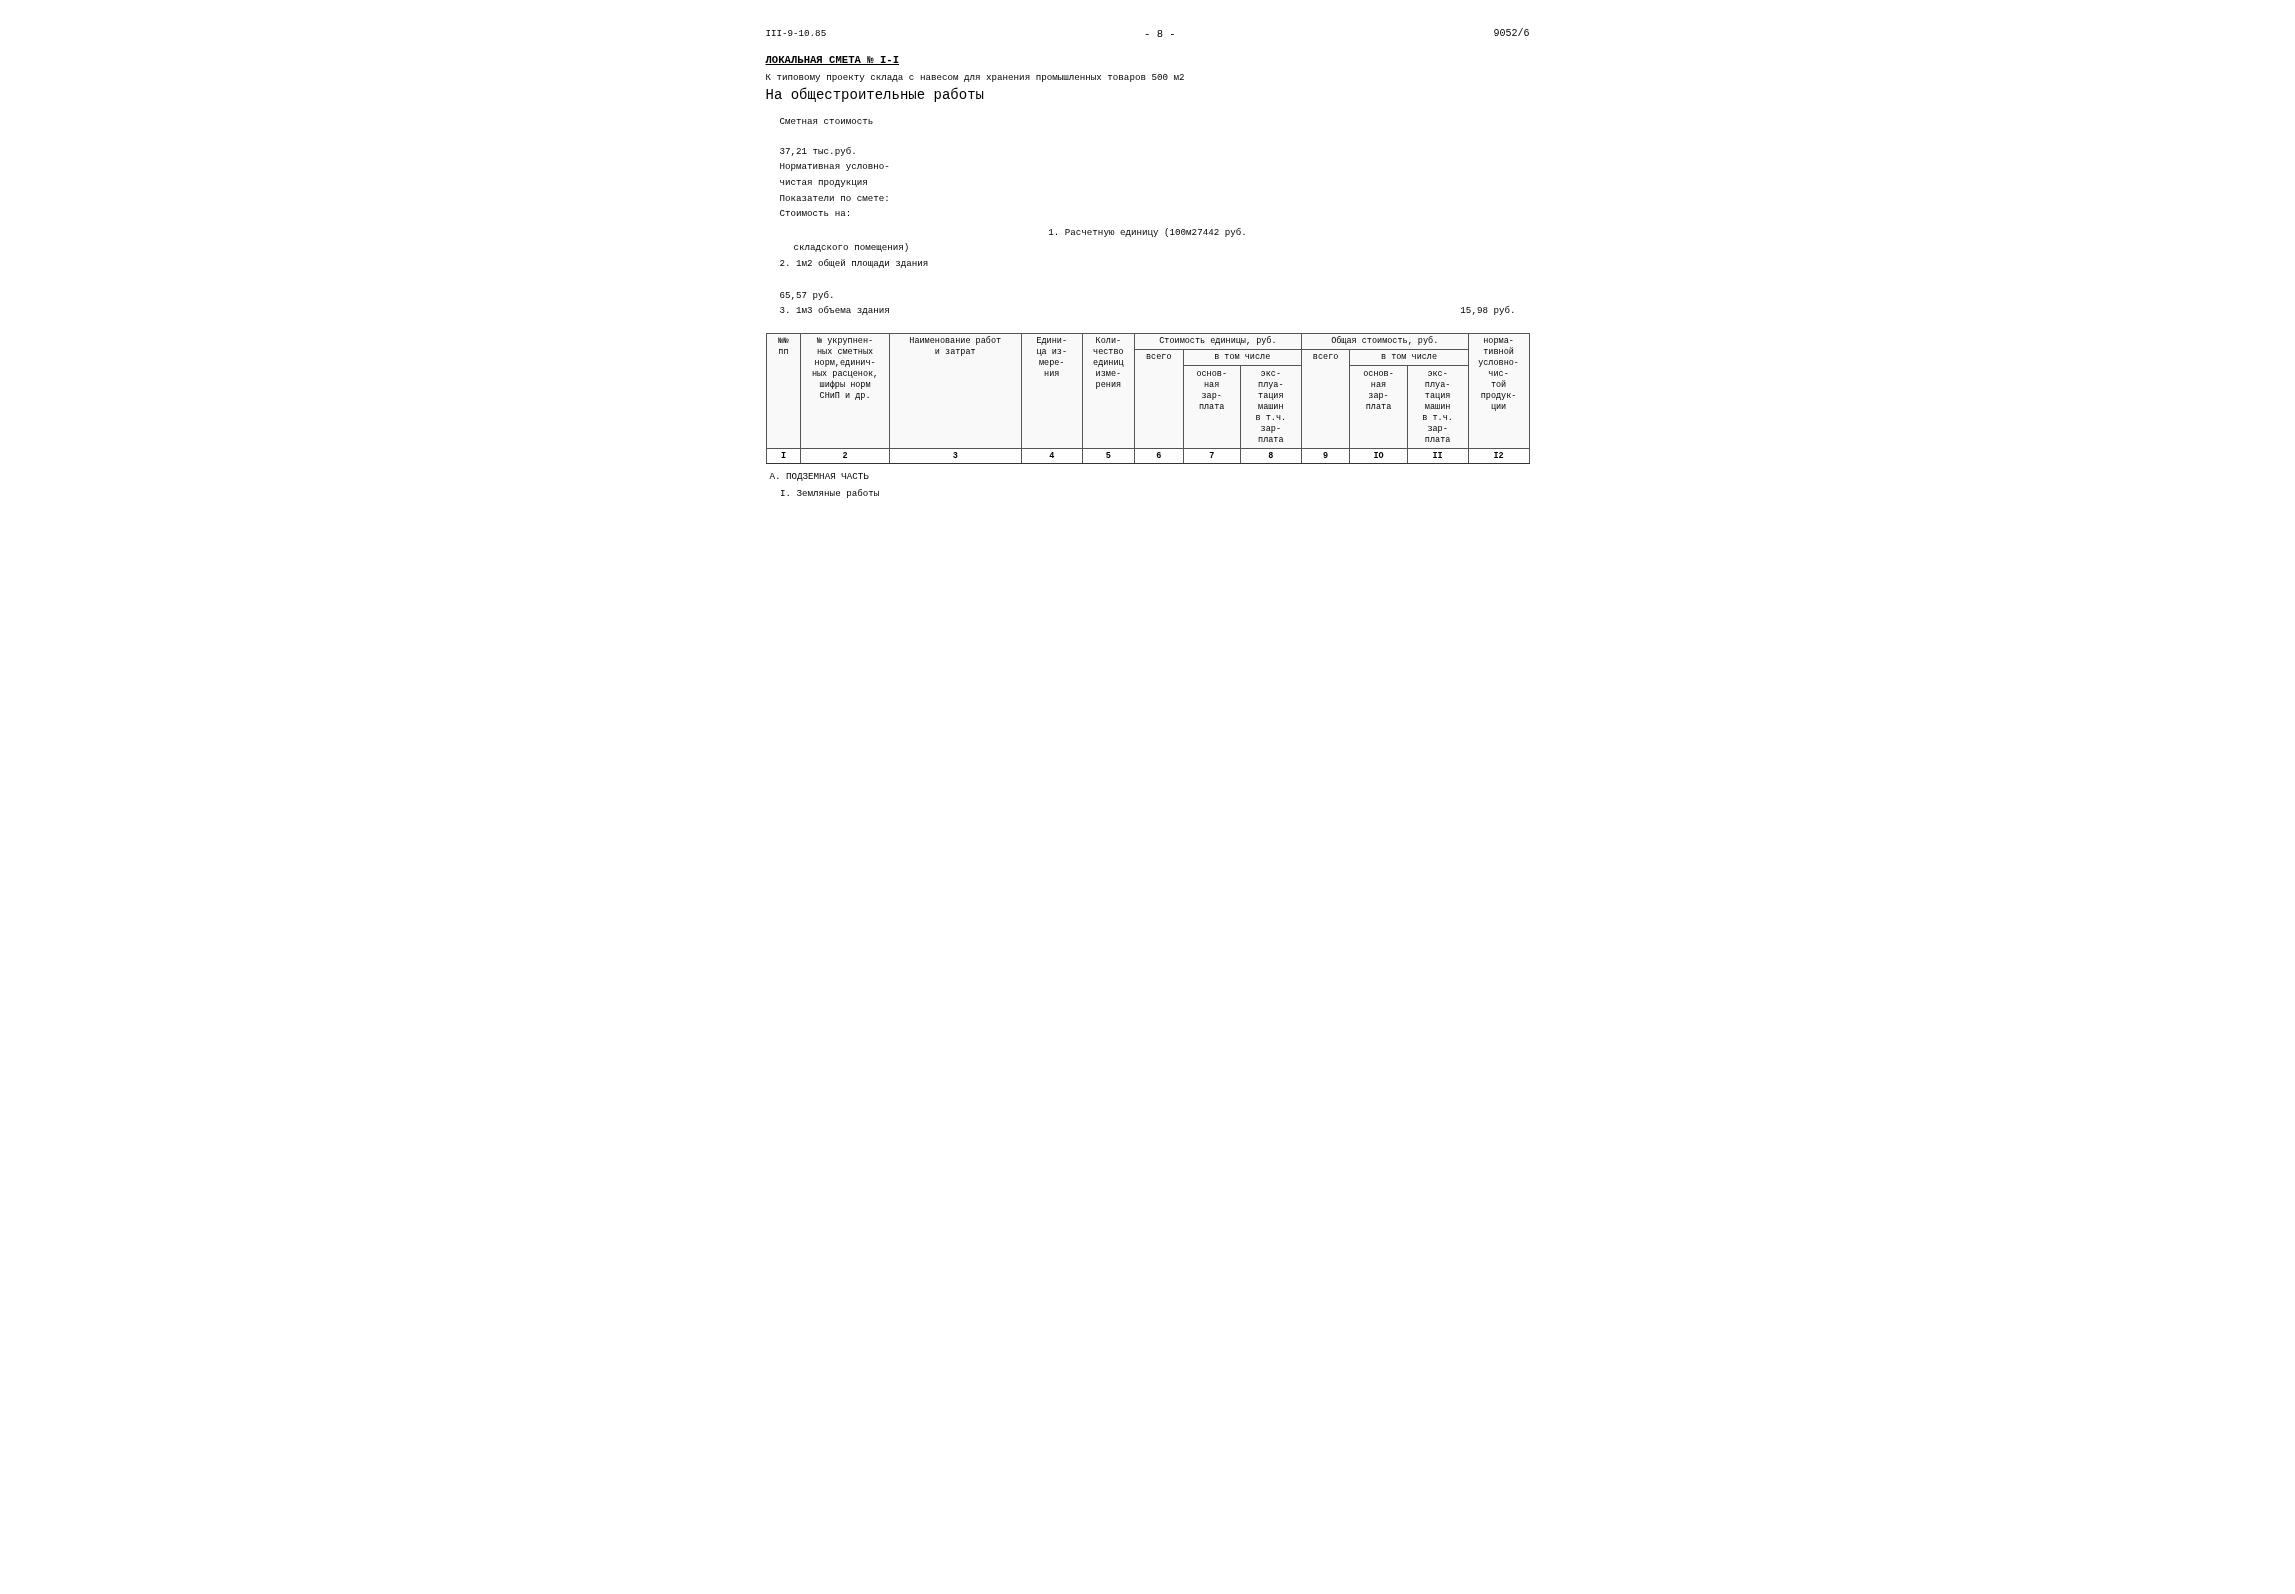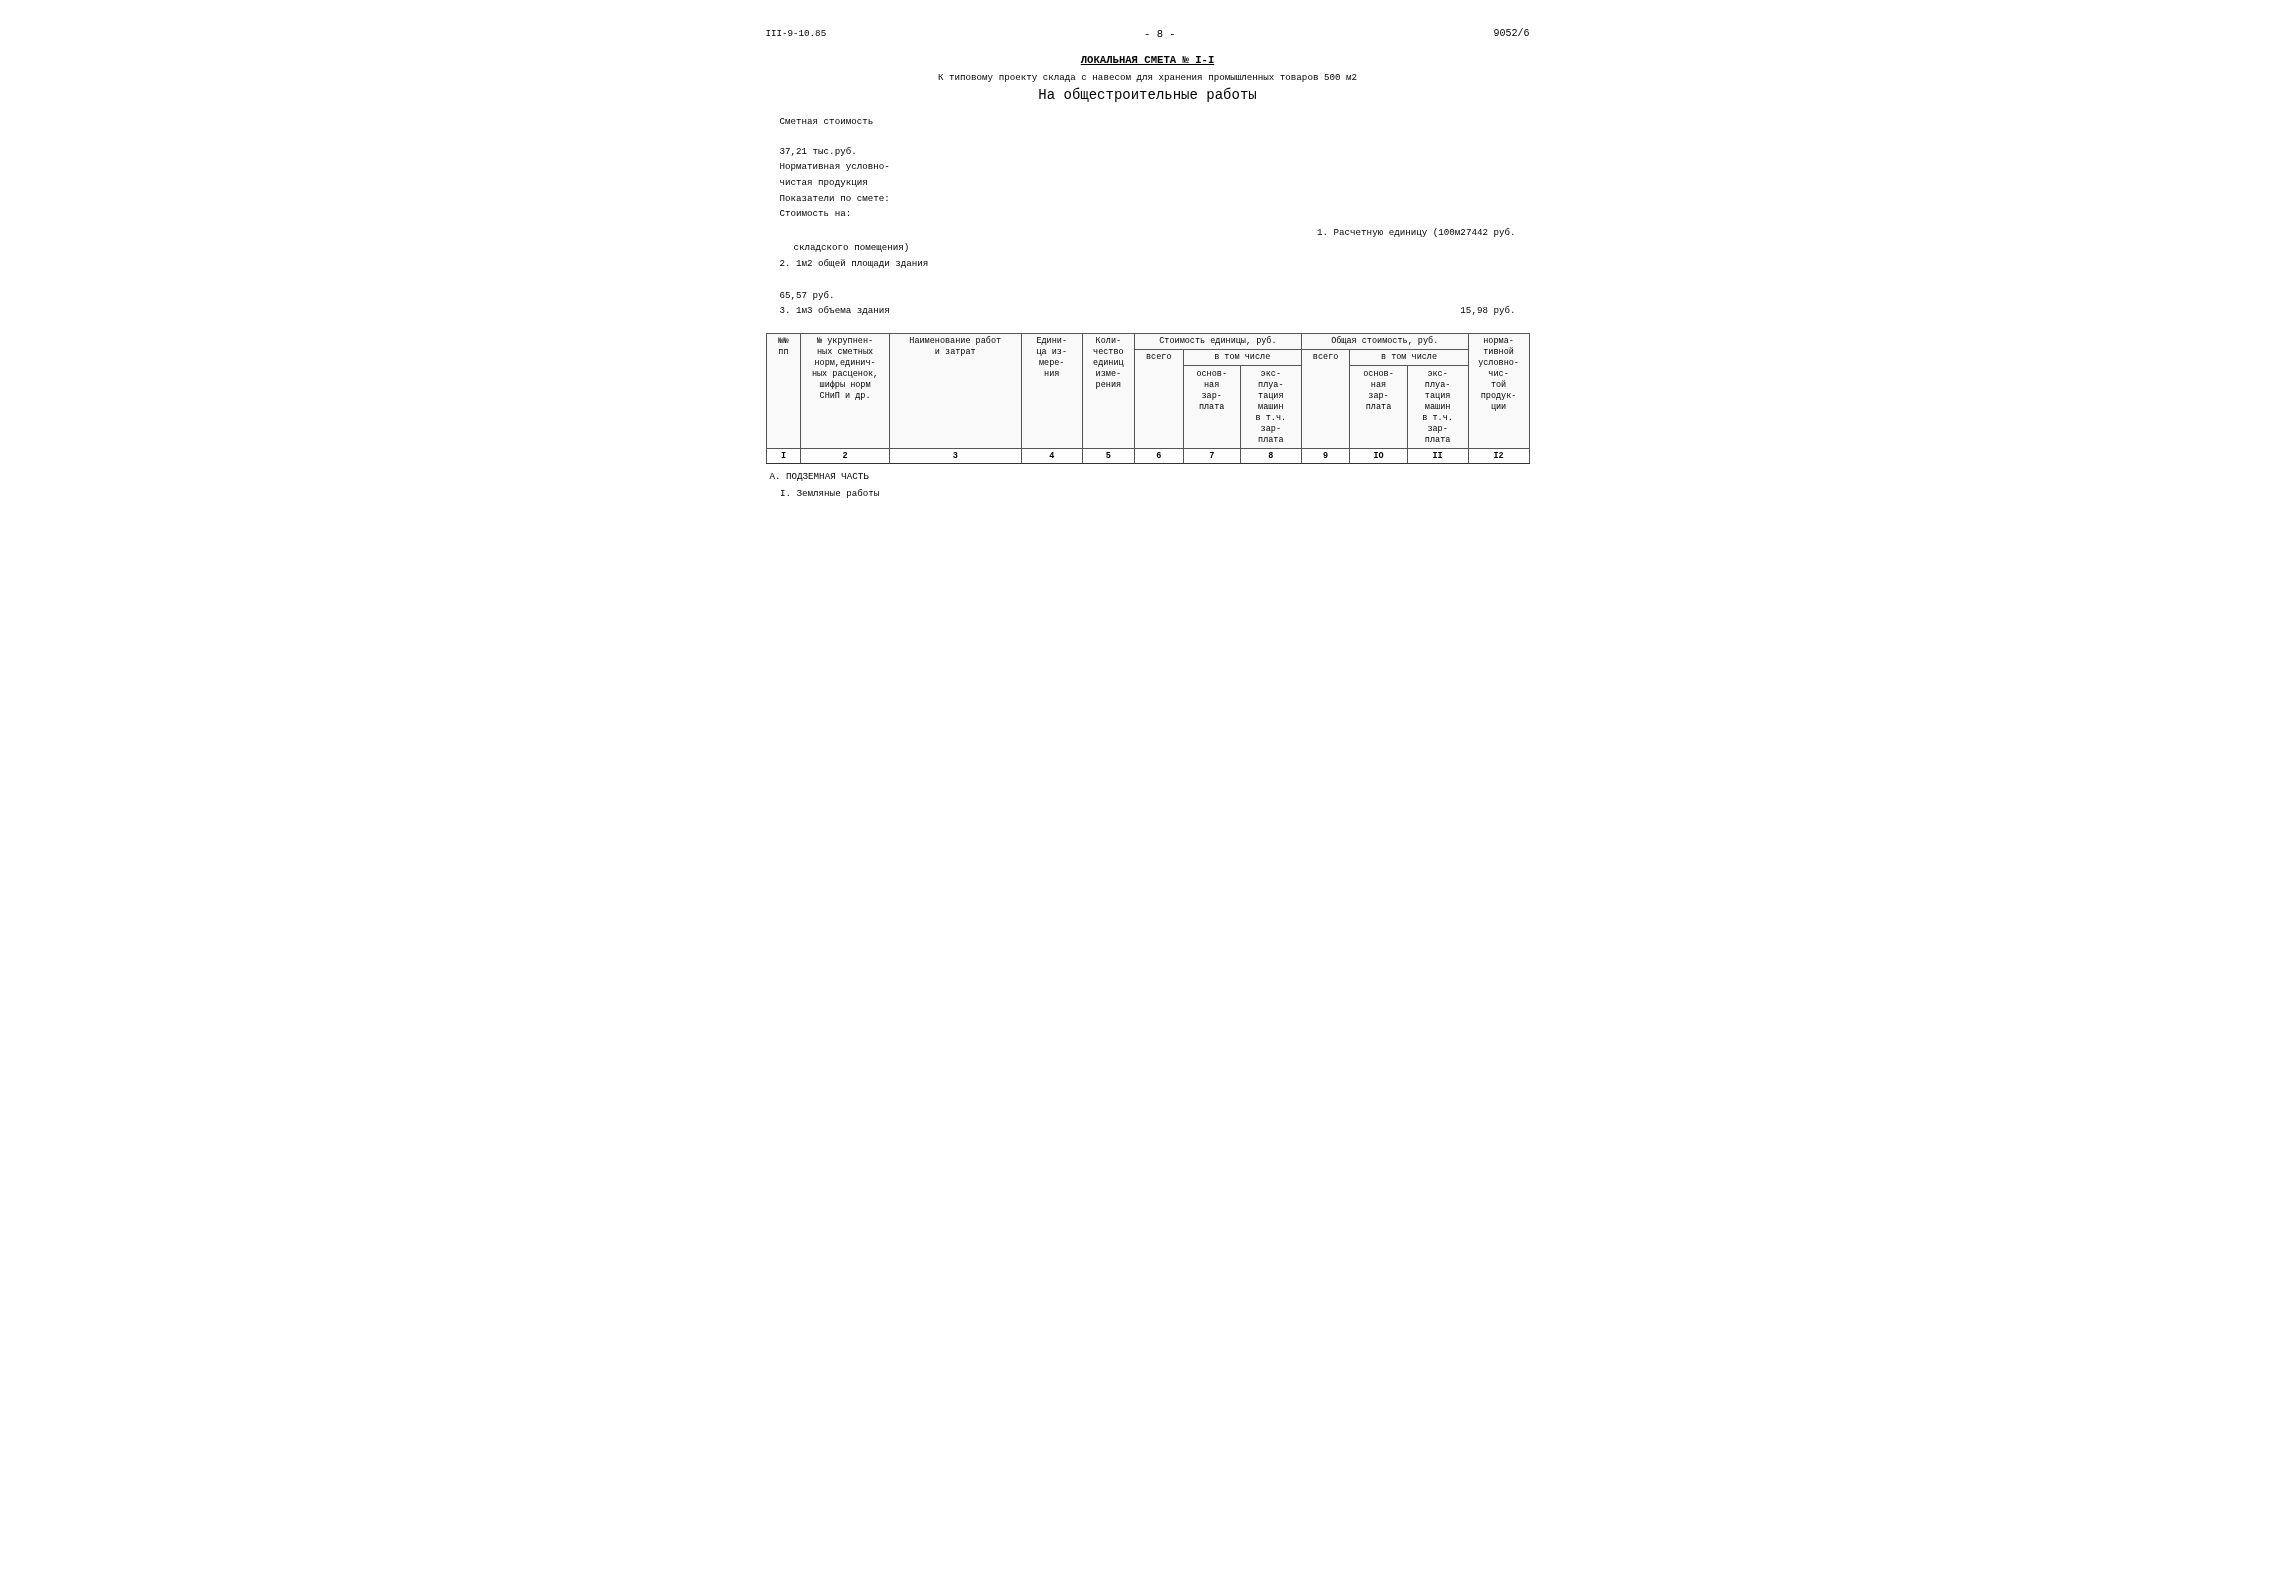--- a/index.html
+++ b/index.html
@@ -23,21 +23,20 @@
       font-size: 10.6px;
       flex: 1;
     }
     .doc-ref {
       font-size: 9.2px;
     }
     .doc-num {
       font-size: 10px;
     }
     .title-section {
-      text-align: center;
       margin-bottom: 11.3px;
     }
     .title-section .main-title {
       font-weight: bold;
       font-size: 10.6px;
       margin-bottom: 5.7px;
       text-decoration: underline;
     }
     .title-section .subtitle {
       font-size: 9.2px;
@@ -142,21 +141,21 @@
   <div class="info-right">
     <div class="cost-line">
       <span>Сметная стоимость</span>
       <span>37,21 тыс.руб.</span>
     </div>
     <div>Нормативная условно-</div>
     <div>чистая продукция</div>
     <div>Показатели по смете:</div>
     <div>Стоимость на:</div>
     <div class="indicators">
-      <div style="display:flex; justify-content:flex-end; ">
+      <div style="display:flex; justify-content:center; ">
         <span>1. Расчетную единицу (100м2</span>
         <span>7442 руб.</span>
       </div>
       <div style="display:flex; justify-content:space-between; gap:7px; padding-left:14px;">
         <span>складского помещения)</span>
       </div>
       <div style="display:flex; justify-content:space-between; gap:16px;flex-direction:column;">
         <span>2. 1м2 общей площади здания</span>
         <span>65,57 руб.</span>
       </div>

